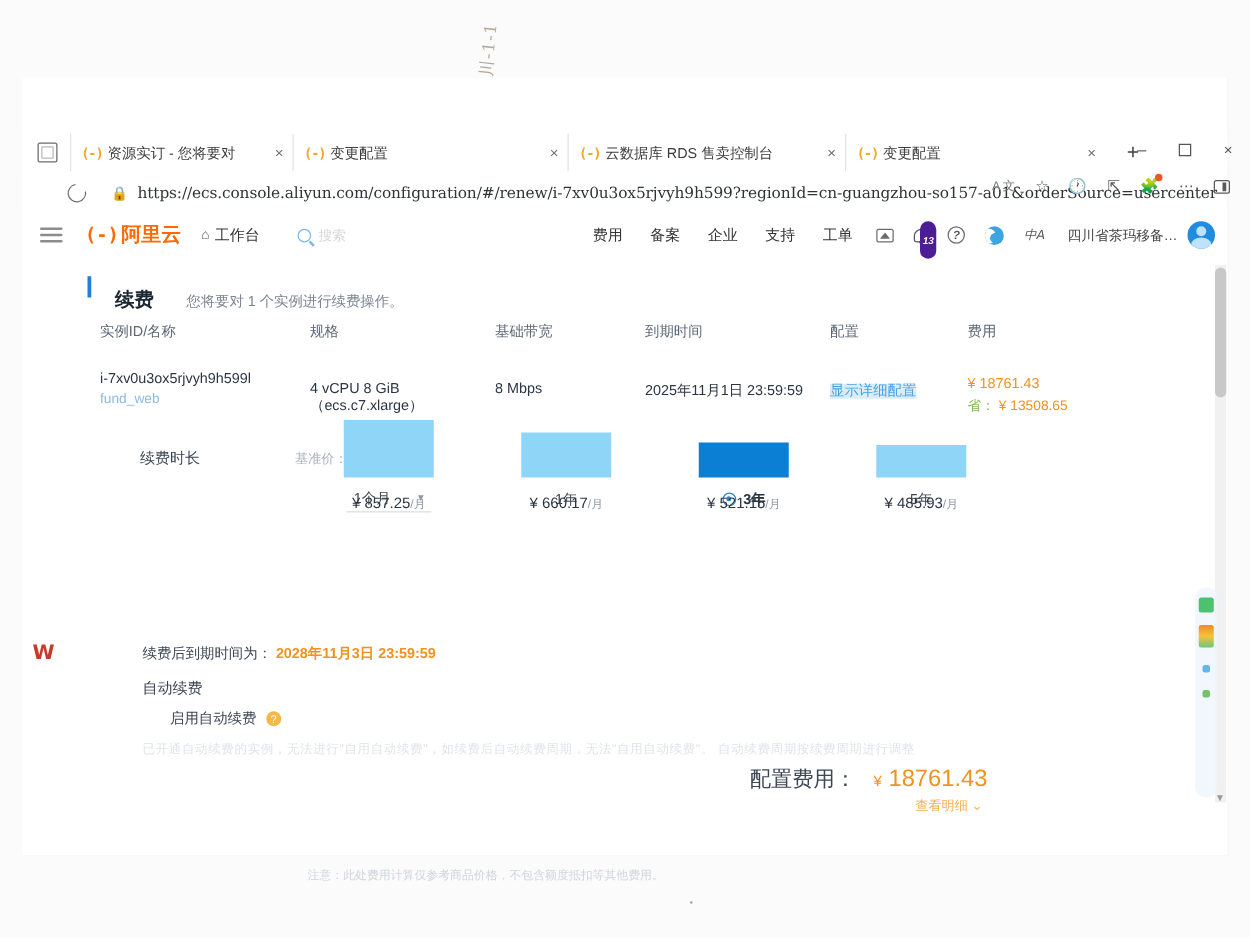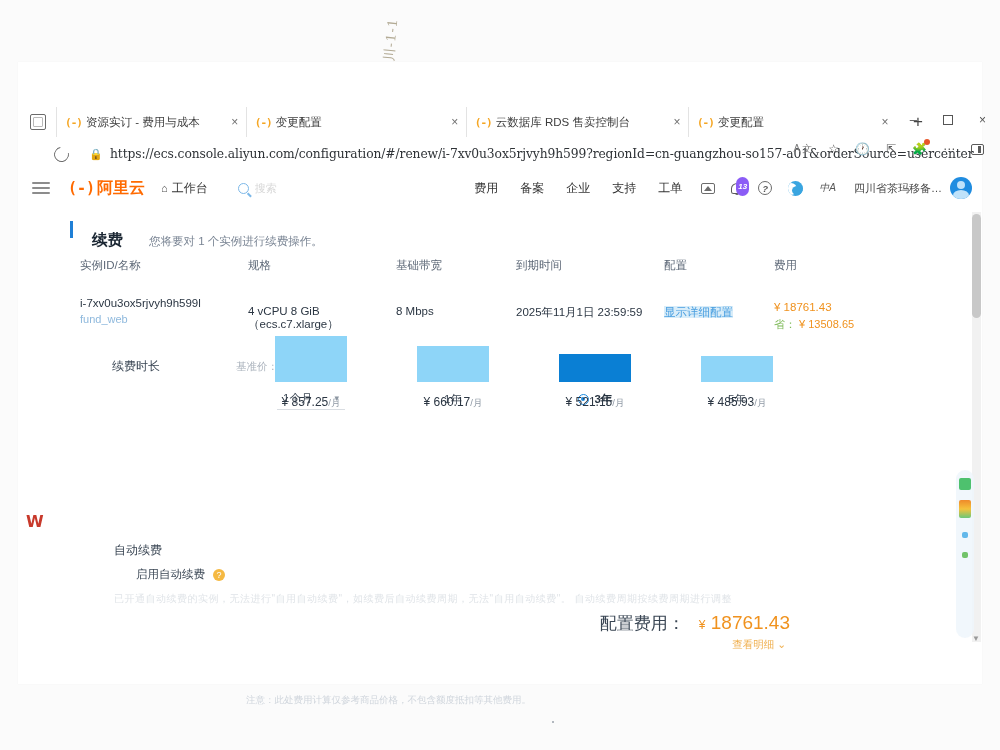--- a/index.html
+++ b/index.html
@@ -179,22 +179,22 @@
     content:""; position:absolute; left:0; top:1px; width:11px; height:9px;
     border:1.4px solid #5a5a5a; border-radius:50% 50% 20% 20%;
     border-bottom-color:#5a5a5a;
   }
   .bell:after{
     content:""; position:absolute; left:3.5px; bottom:-1px; width:4px; height:2px;
     background:#5a5a5a; border-radius:0 0 2px 2px;
   }
   .bell-badge {
     position: absolute; top: -5px; right: 1px;
-    min-width: 13px; height: 19px; border-radius: 7px;
-    background: #8b5cf6; color: #fff; font-size: 8px;
+    min-width: 13px; height: 30px; border-radius: 7px;
+    background: #4c1d95; color: #fff; font-size: 8px;
     display: flex; align-items: center; justify-content: center;
     padding: 0 2px; font-weight: bold;
   }
   .qmark {
     width: 14px; height: 14px; border-radius: 50%; border: 1.3px solid #6c6c6c;
     font-size: 9.5px; color: #555; display: flex; align-items: center; justify-content: center;
     font-weight: bold;
   }
   .globe {
     width: 15px; height: 15px; border-radius: 50%;
@@ -385,21 +385,21 @@
 
 <div class="scrawl">川-1-1</div>
 
 <div class="page"></div>
 
 <div class="tabstrip">
   <div class="winicon"></div>
 
   <div class="tab">
     <span class="favicon">(-)</span>
-    <span class="tlabel">资源实订 - 费用与成本</span>
+    <span class="tlabel">资源实订 - 您将要对</span>
     <span class="tabclose">×</span>
   </div>
 
   <div class="tab">
     <span class="favicon">(-)</span>
     <span class="tlabel">变更配置</span>
     <span class="tabclose" style="margin-left:120px">×</span>
   </div>
 
   <div class="tab">
@@ -575,20 +575,24 @@
         <div class="bar" style="height:26px"></div>
       </div>
       <div class="opt-price">
         <span>¥ 485.93</span><span class="u">/月</span>
       </div>
     </div>
   </div>
 
   <div class="note">注意：此处费用计算仅参考商品价格，不包含额度抵扣等其他费用。</div>
 
+  <div class="expiry">
+    <span>续费后到期时间为：</span>
+    <b>2028年11月3日 23:59:59</b>
+  </div>
 
   <div class="autorenew-title">自动续费</div>
   <div class="autorenew-row">
     <span>启用自动续费</span>
     <span class="ar-ic">?</span>
   </div>
   <div class="faintnote">已开通自动续费的实例，无法进行"自用自动续费"，如续费后自动续费周期，无法"自用自动续费"。  自动续费周期按续费周期进行调整</div>
 
   <div class="total">
     <span class="total-label">配置费用：</span>

